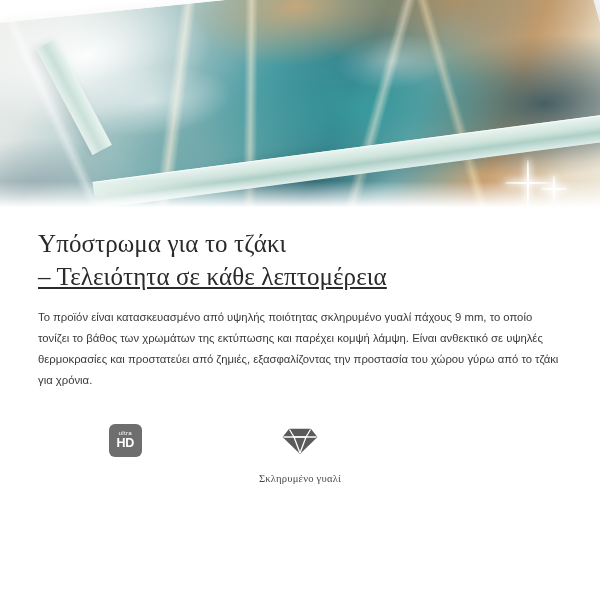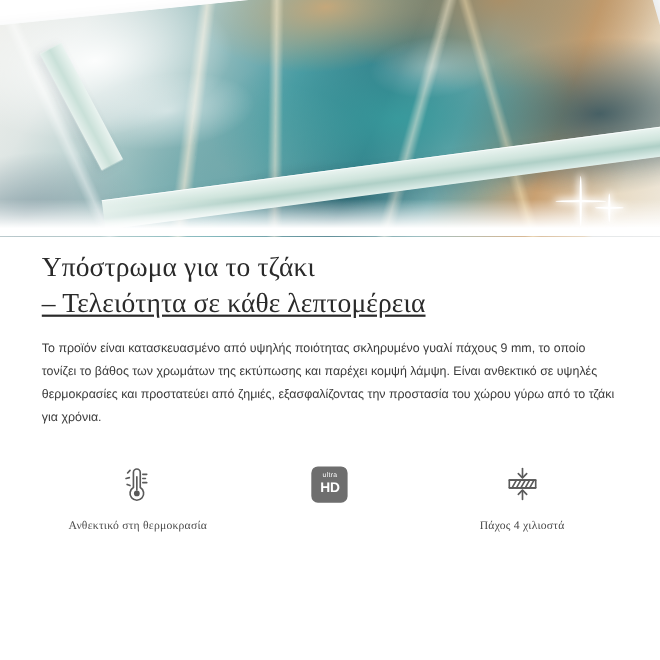--- a/index.html
+++ b/index.html
@@ -229,64 +229,41 @@
 
     <h1 class="headline">
       <span>Υπόστρωμα για το τζάκι</span>
       <span class="line2">– Τελειότητα σε κάθε λεπτομέρεια</span>
     </h1>
 
     <p class="body-copy">Το προϊόν είναι κατασκευασμένο από υψηλής ποιότητας σκληρυμένο γυαλί πάχους 9 mm, το οποίο τονίζει το βάθος των χρωμάτων της εκτύπωσης και παρέχει κομψή λάμψη. Είναι ανθεκτικό σε υψηλές θερμοκρασίες και προστατεύει από ζημιές, εξασφαλίζοντας την προστασία του χώρου γύρω από το τζάκι για χρόνια.</p>
 
     <div class="features">
 
-      <div class="feature">
-        <div class="feature-icon">
-          <svg width="44" height="44" viewBox="0 0 44 44" fill="none" stroke="#5a5a5a" stroke-width="1.5" stroke-linecap="round" stroke-linejoin="round">
-            <path d="M24.5 25.2V11.5a3.1 3.1 0 0 0-6.2 0v13.7a6.2 6.2 0 1 0 6.2 0z"></path>
-            <line x1="21.4" y1="15.5" x2="21.4" y2="27.5"></line>
-            <circle cx="21.4" cy="30.6" r="2.6" fill="#5a5a5a" stroke="none"></circle>
-            <line x1="26.8" y1="13.2" x2="30.4" y2="13.2"></line>
-            <line x1="26.8" y1="17.0" x2="29.2" y2="17.0"></line>
-            <line x1="26.8" y1="20.8" x2="30.4" y2="20.8"></line>
-            <line x1="13.0" y1="12.0" x2="15.2" y2="9.6"></line>
-            <line x1="11.6" y1="17.0" x2="14.6" y2="16.2"></line>
-            <line x1="12.6" y1="22.4" x2="15.2" y2="23.4"></line>
-          </svg>
-        </div>
-        <div class="feature-label">Ανθεκτικό στη θερμοκρασία</div>
-      </div>
 
       <div class="feature">
         <div class="feature-icon">
           <div class="hd-badge">
             <span class="ultra">ultra</span>
             <span class="hd">HD</span>
           </div>
         </div>
       </div>
 
 
-
-
       <div class="feature">
         <div class="feature-icon">
-          <svg width="42" height="42" viewBox="0 0 42 42" fill="none" stroke="#5a5a5a" stroke-width="1.5" stroke-linecap="round" stroke-linejoin="round">
-            <line x1="21" y1="7" x2="21" y2="15"></line>
-            <path d="M17.2 11.6L21 15.4l3.8-3.8"></path>
-            <rect x="9" y="17.5" width="24" height="7" fill="none"></rect>
-            <line x1="9" y1="17.5" x2="33" y2="17.5"></line>
-            <line x1="9" y1="24.5" x2="33" y2="24.5"></line>
-            <line x1="11.5" y1="24.5" x2="15.5" y2="17.5"></line>
-            <line x1="15.5" y1="24.5" x2="19.5" y2="17.5"></line>
-            <line x1="19.5" y1="24.5" x2="23.5" y2="17.5"></line>
-            <line x1="23.5" y1="24.5" x2="27.5" y2="17.5"></line>
-            <line x1="27.5" y1="24.5" x2="31.5" y2="17.5"></line>
-            <line x1="21" y1="35" x2="21" y2="27"></line>
-            <path d="M17.2 30.4L21 26.6l3.8 3.8"></path>
+          <svg width="42" height="42" viewBox="0 0 42 42" fill="none" stroke="#5a5a5a" stroke-width="1.4" stroke-linejoin="round">
+            <path d="M10.5 10.5h21l6 7.5L21 34 4.5 18z" fill="#5a5a5a" stroke="#5a5a5a"></path>
+            <path d="M4.5 18h33" stroke="#ffffff" stroke-width="1.3"></path>
+            <path d="M10.5 10.5L15 18l6 16" stroke="#ffffff" stroke-width="1.3"></path>
+            <path d="M31.5 10.5L27 18l-6 16" stroke="#ffffff" stroke-width="1.3"></path>
+            <path d="M15 18h12" stroke="#ffffff" stroke-width="1.3"></path>
           </svg>
         </div>
-        <div class="feature-label">Πάχος 4 χιλιοστά</div>
+        <div class="feature-label">Σκληρυμένο γυαλί</div>
       </div>
+
+
 
     </div>
   </div>
 </div>
 
 </body></html>

